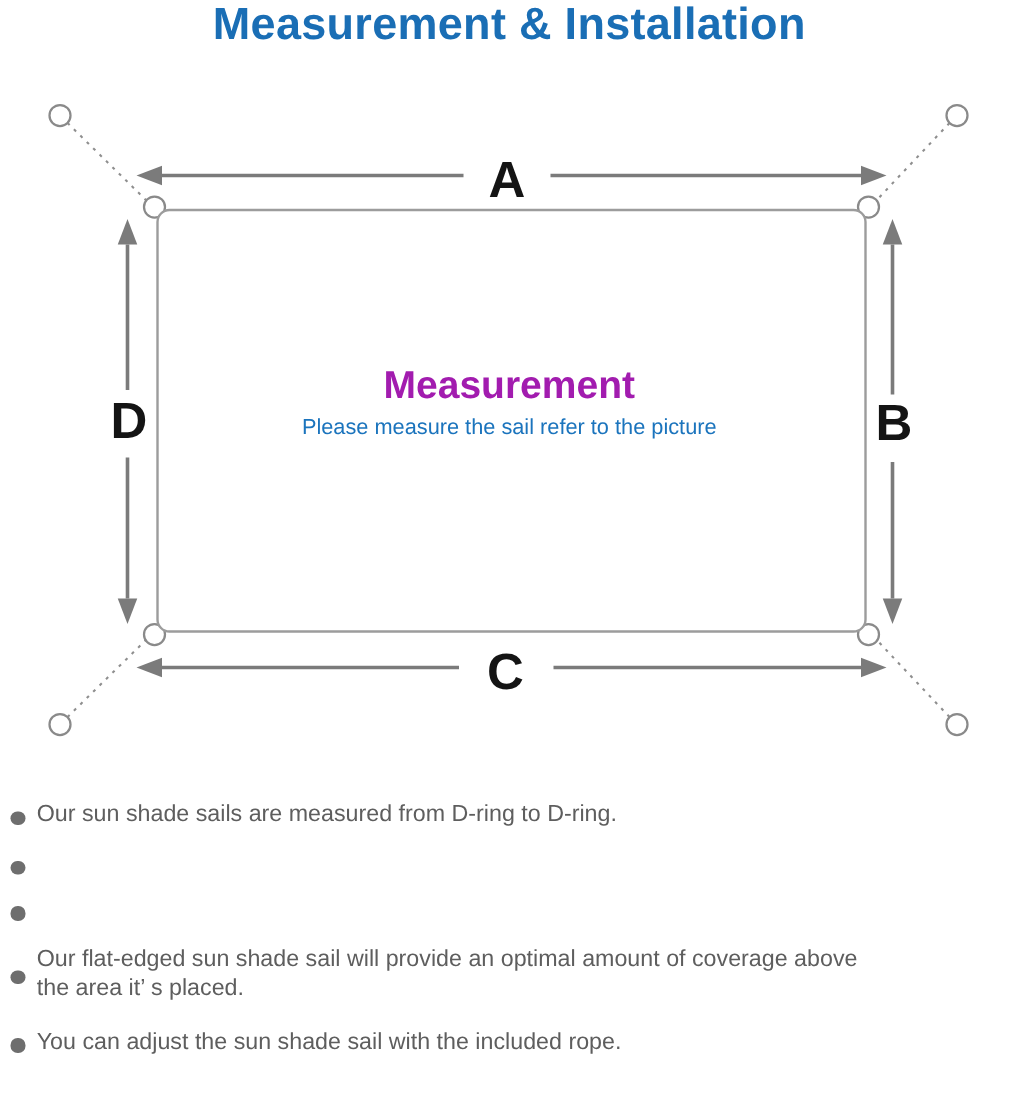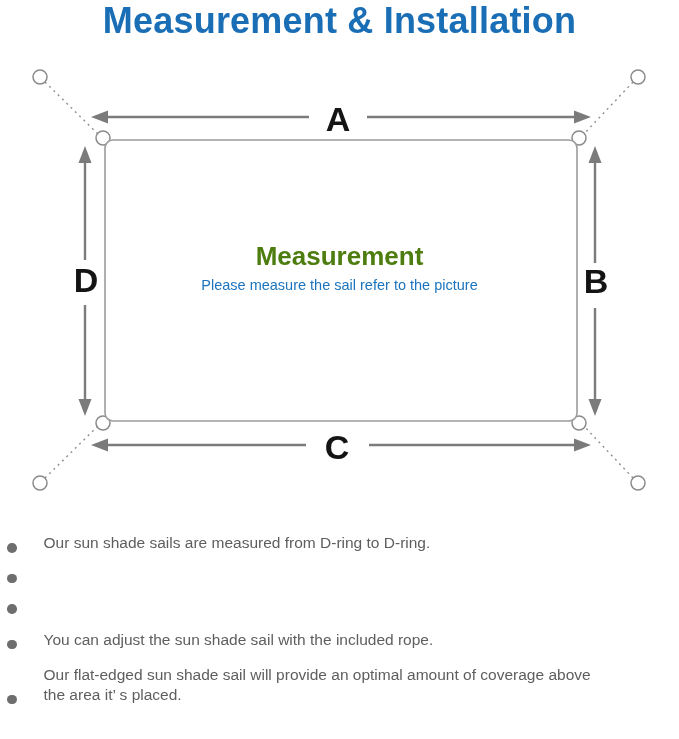--- a/index.html
+++ b/index.html
@@ -9,21 +9,21 @@
     height: 739px;
     background: #ffffff;
     font-family: "Liberation Sans", sans-serif;
     overflow: hidden;
   }
   .page-title {
     position: absolute;
     top: 0px; left: 0; right: 0;
     margin: 0;
     text-align: center;
-    font-size: 36px;
+    font-size: 30px;
     font-weight: 700;
     color: #1a6eb5;
     letter-spacing: 0.2px;
   }
   .diagram {
     position: absolute;
     top: 60px; left: 0;
     width: 679px; height: 460px;
   }
   .diagram svg { display: block; }
@@ -44,38 +44,37 @@
     left: 0; right: 0;
     top: 0;
     pointer-events: none;
   }
   .center-title {
     position: absolute;
     top: 181px; left: 0; right: 0;
     text-align: center;
     font-size: 26px;
     font-weight: 700;
-    color: #4d7c0f;
+    color: #a21caf;
   }
   .center-subtitle {
     position: absolute;
     top: 217px; left: 0; right: 0;
     text-align: center;
     font-size: 14.5px;
     color: #1b74bd;
   }
   .notes {
     position: absolute;
     top: 533px; left: 7px; right: 0;
   }
   .note-item {
     display: flex;
-    align-items: flex-end;
+    align-items: center;
     margin-bottom: 16px;
-    gap: 19px;
   }
   .bullet {
     flex: 0 0 auto;
     width: 9.5px; height: 9.5px;
     margin-top: 5px;
     margin-right: 8px;
     border-radius: 50%;
     background: #6e6e6e;
   }
   .note-text {
@@ -163,22 +162,22 @@
       <div class="note-text">Our sun shade sails are measured from D-ring to D-ring.</div>
     </div>
     <div class="note-item">
       <span class="bullet"></span>
     </div>
     <div class="note-item">
       <span class="bullet"></span>
     </div>
     <div class="note-item">
       <span class="bullet"></span>
-      <div class="note-text">You can adjust the sun shade sail with the included rope.</div>
+      <div class="note-text">Our flat-edged sun shade sail will provide an optimal amount of coverage above
+the area it’ s placed.</div>
     </div>
     <div class="note-item">
       <span class="bullet"></span>
-      <div class="note-text">Our flat-edged sun shade sail will provide an optimal amount of coverage above
-the area it’ s placed.</div>
+      <div class="note-text">You can adjust the sun shade sail with the included rope.</div>
     </div>
   </div>
 
 </div>
 
 </body></html>

